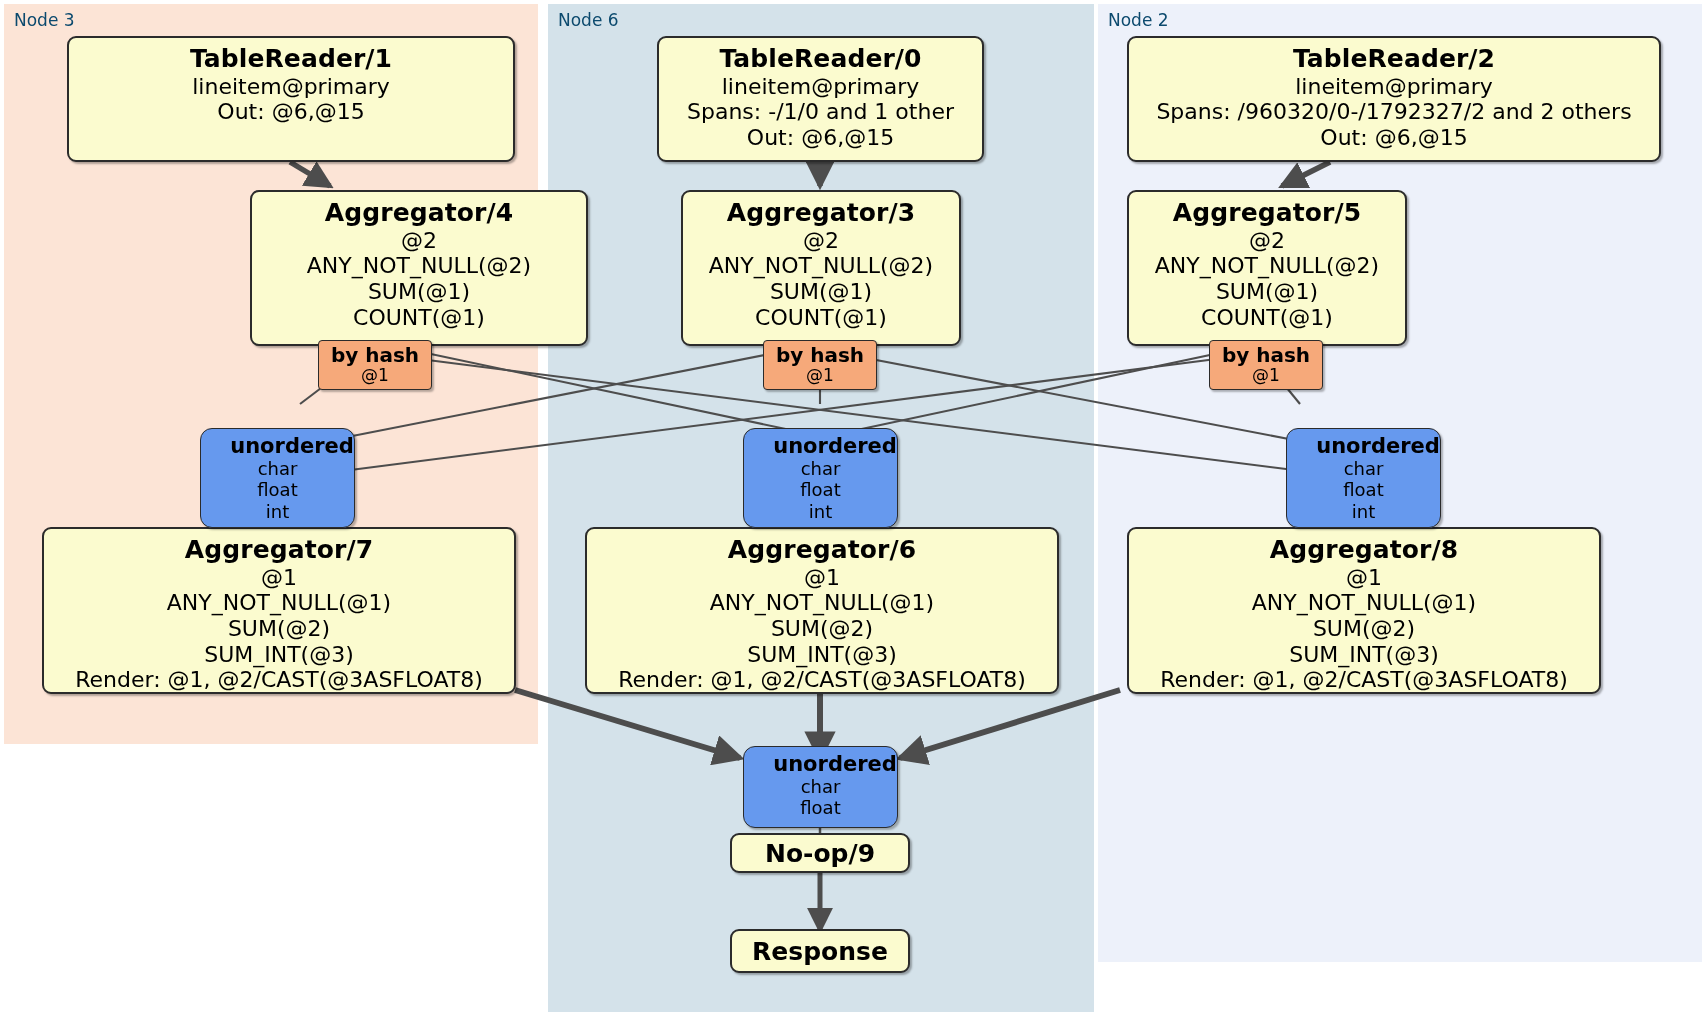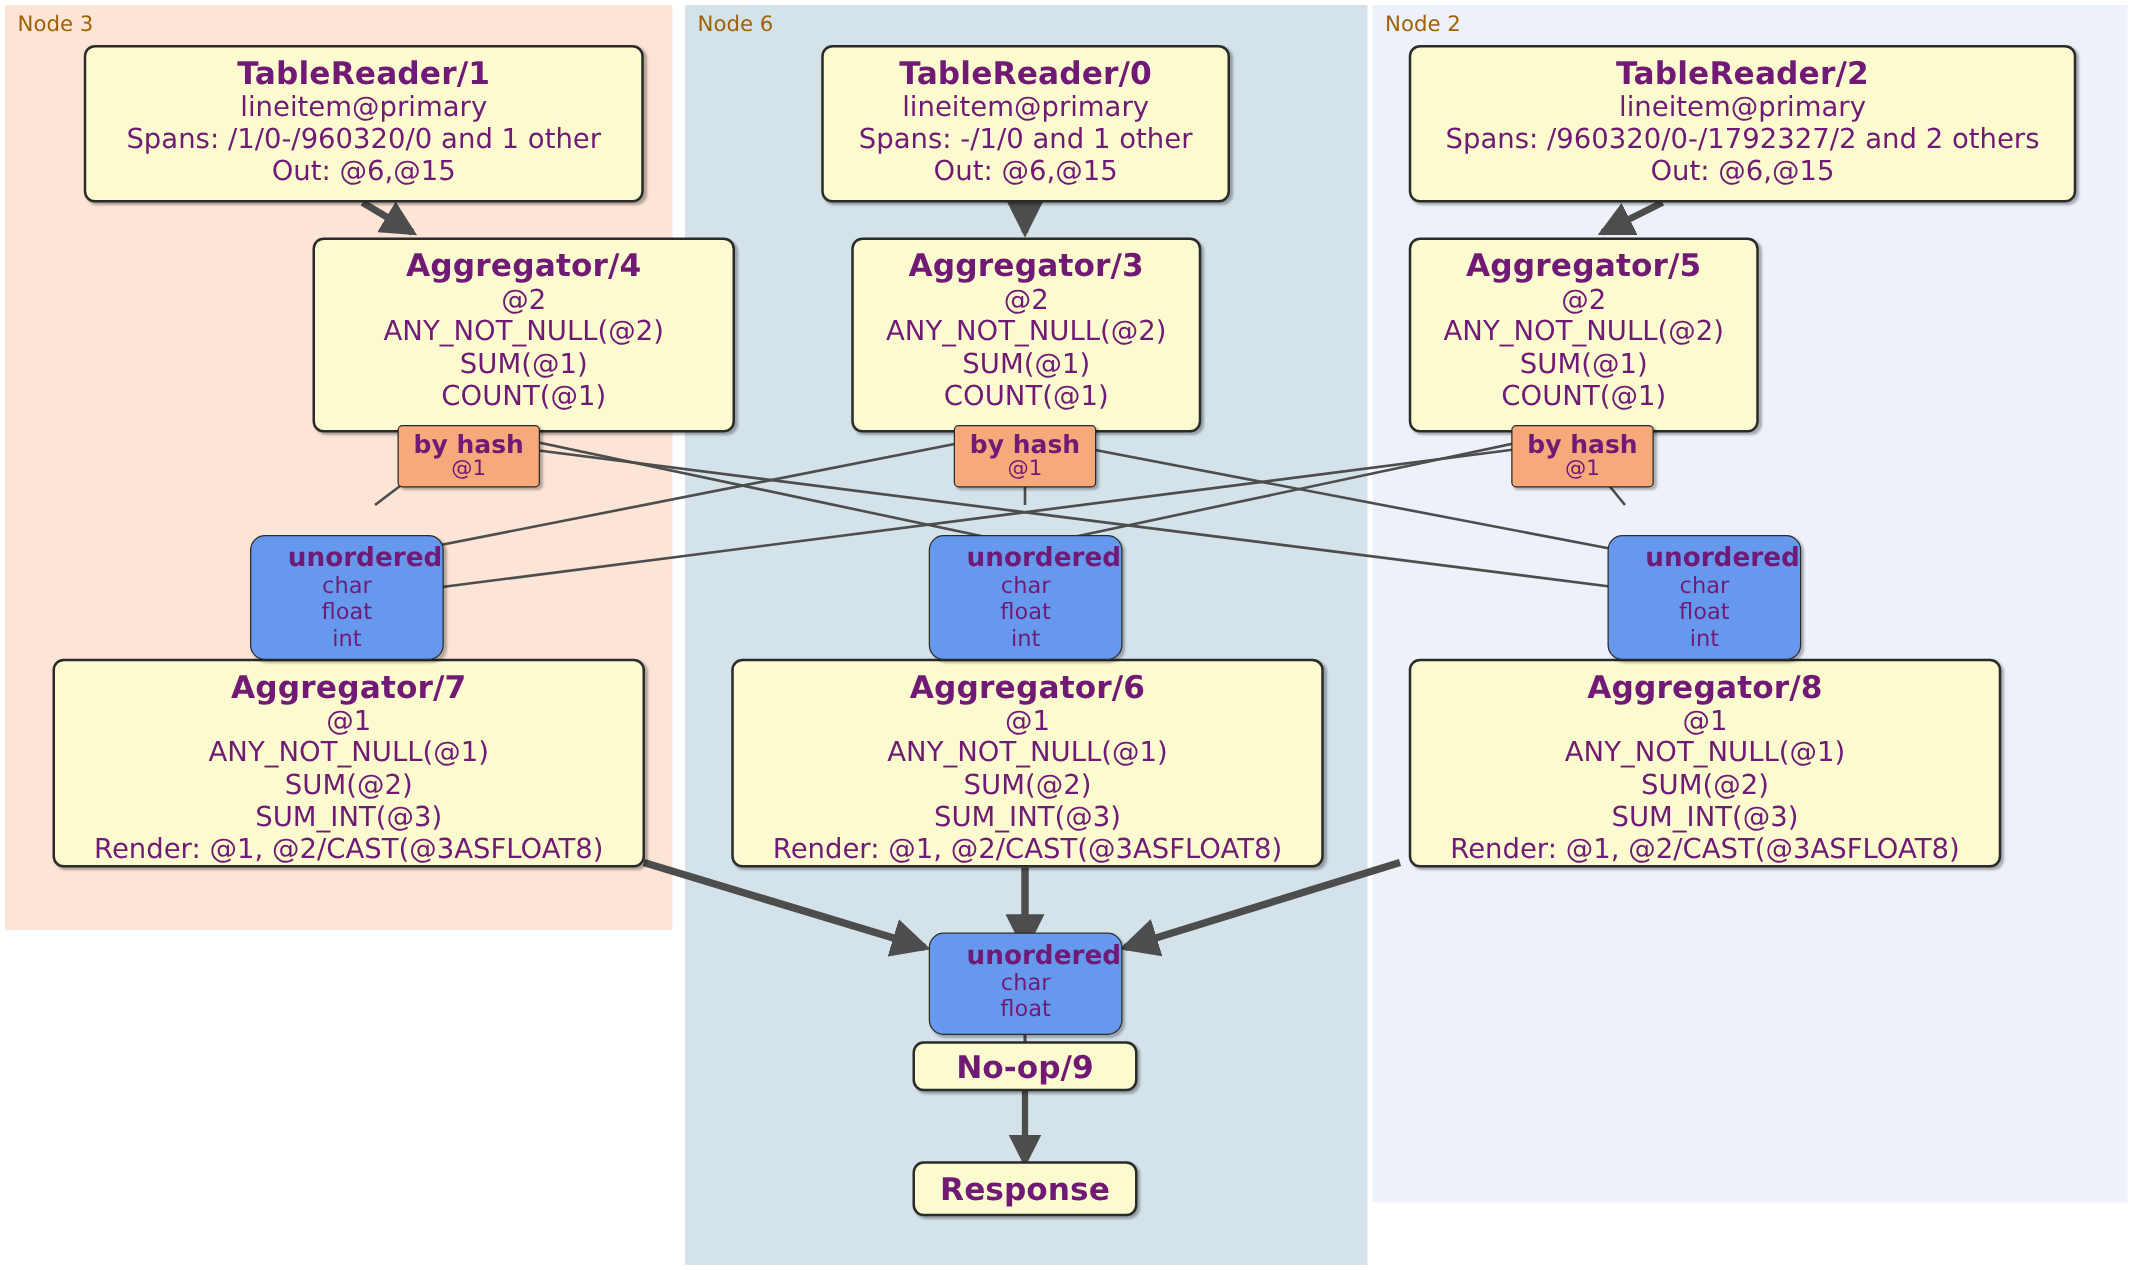--- a/index.html
+++ b/index.html
@@ -22,41 +22,41 @@
   
   .region {
     position: absolute;
     box-sizing: border-box;
   }
   .region-label {
     position: absolute;
     left: 10px;
     top: 6px;
     font-size: 17px;
-    color: #a16207;
+    color: #0c4a6e;
     font-family: "DejaVu Sans", "Liberation Sans", sans-serif;
     white-space: nowrap;
   }
 
   
   #edges {
     position: absolute;
     left: 0;
     top: 0;
     width: 1706px;
     height: 1016px;
     pointer-events: none;
   }
 
   
   .nodebox {
     position: absolute;
     box-sizing: border-box;
     text-align: center;
-    color: #701a75;
+    color: #000000;
     z-index: 5;
   }
 
   .proc {
     background: #fbfbcf;
     border: 2px solid #2b2b2b;
     border-radius: 9px;
     box-shadow: 2px 2px 2px rgba(0,0,0,0.30);
     padding-top: 6px;
   }
@@ -198,21 +198,20 @@
     </g>
 
     <g stroke="#4d4d4d" stroke-width="5" fill="none" marker-end="url(#arrowThick)">
       <path d="M 820 866 L 820 930"></path>
     </g>
   </svg>
 
   <div class="nodebox proc" style="left:67px; top:36px; width:448px; height:126px;">
     <div class="title">TableReader/1</div>
     <div class="line">lineitem@primary</div>
-    <div class="line">Spans: /1/0-/960320/0 and 1 other</div>
     <div class="line">Out: @6,@15</div>
   </div>
 
   <div class="nodebox proc" style="left:657px; top:36px; width:327px; height:126px;">
     <div class="title">TableReader/0</div>
     <div class="line">lineitem@primary</div>
     <div class="line">Spans: -/1/0 and 1 other</div>
     <div class="line">Out: @6,@15</div>
   </div>
 

